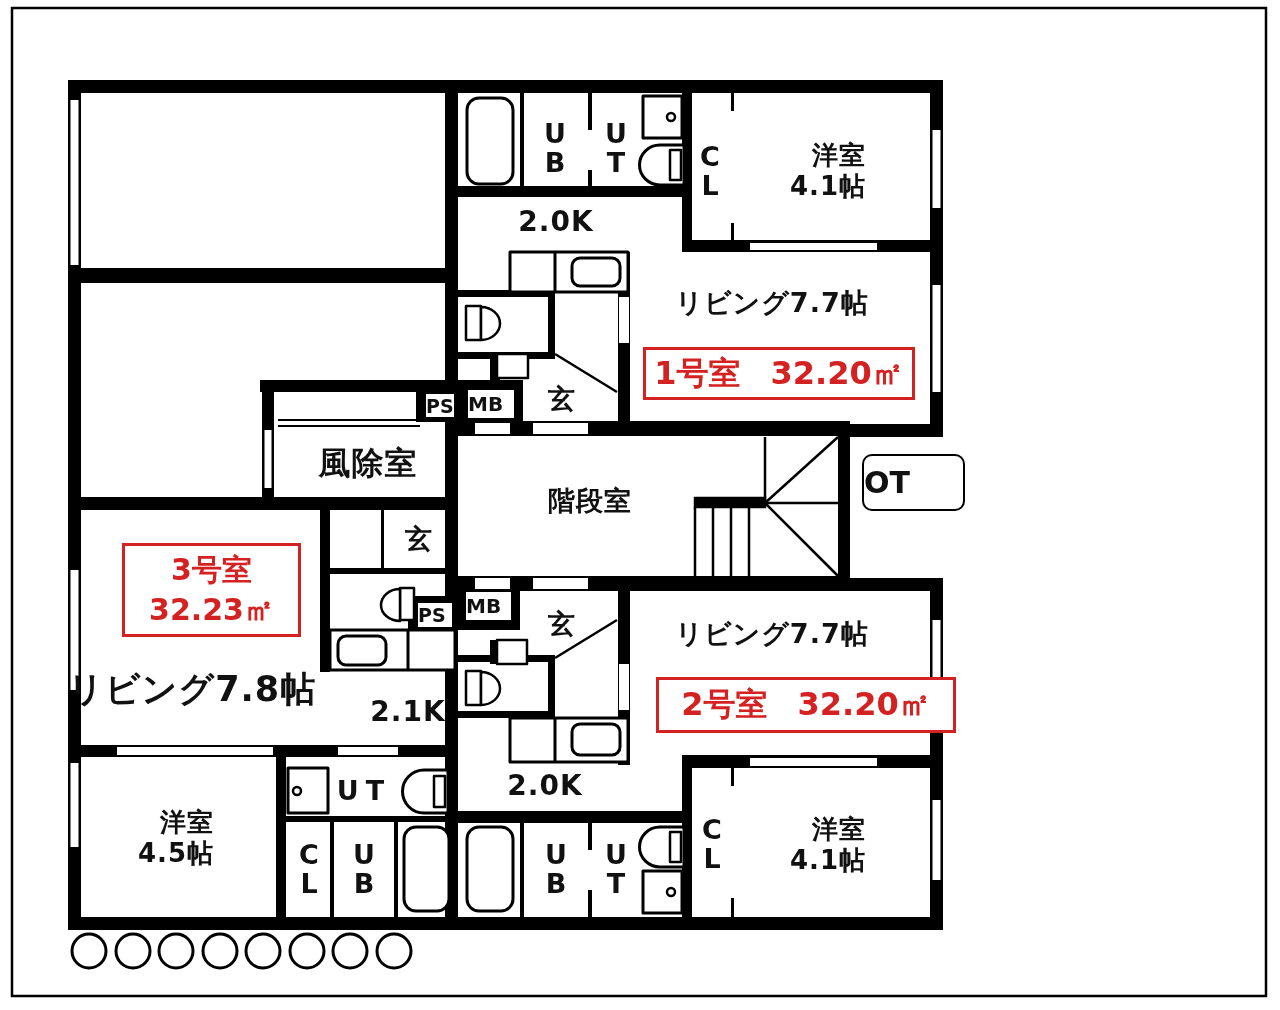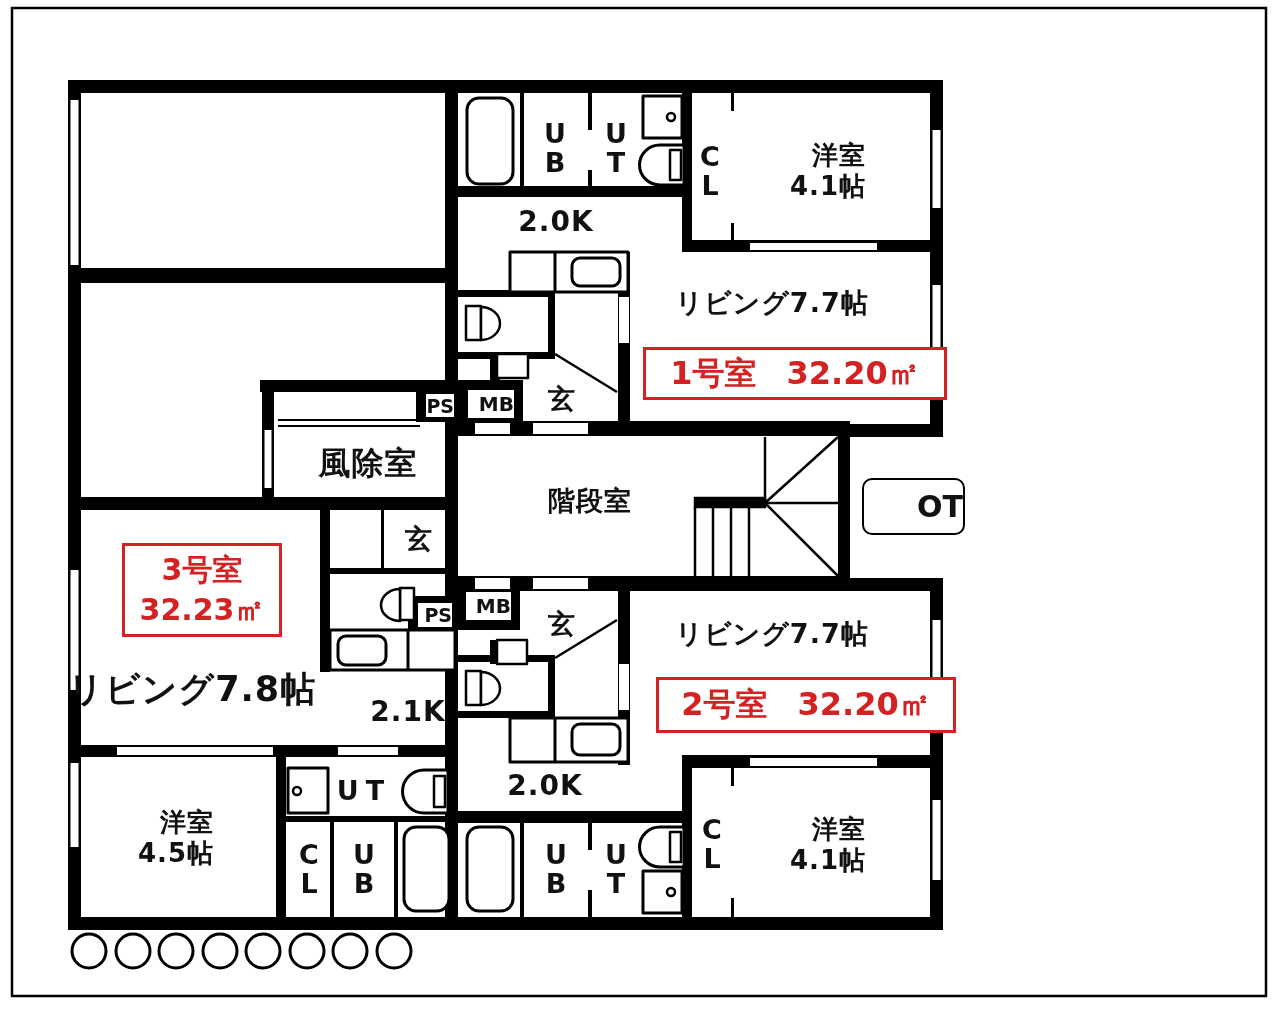--- a/index.html
+++ b/index.html
@@ -12,21 +12,21 @@
   .lbl{
     position:absolute;transform:translate(-50%,-50%);
     white-space:nowrap;text-align:center;line-height:1.2;letter-spacing:1px;
   }
   .stk{ 
     position:absolute;transform:translate(-50%,-50%);
     width:1.05em;word-break:break-all;line-height:1.08;text-align:center;letter-spacing:0;
   }
   .twoline{white-space:pre-line;text-align:right;}
   .boxed{
-    position:absolute;display:flex;align-items:center;justify-content:flex-end;
+    position:absolute;display:flex;align-items:center;justify-content:flex-start;
     background:#fff;border:3px solid #000;box-sizing:border-box;
   }
   .redtag{
     position:absolute;display:flex;align-items:center;justify-content:center;
     background:#fff;border:3px solid #d42121;color:#d42121;box-sizing:border-box;
   }
   .redtag .gap{display:inline-block;width:30px;}
   .ot-box{border-radius:10px;border-width:2.5px;}
 </style>
 </head>
@@ -272,32 +272,32 @@
     </div>
 <div class="boxed" style="left:416px;top:601px;width:38px;height:28px;font-size:19px;border-width:2.5px">
       <span>PS</span>
     </div>
 <div class="boxed" style="left:466px;top:388px;width:50px;height:32px;font-size:20px;border-width:2.5px">
       <span>MB</span>
     </div>
 <div class="boxed" style="left:464px;top:590px;width:49px;height:32px;font-size:20px;border-width:2.5px">
       <span>MB</span>
     </div>
-<div class="boxed ot-box" style="left:862px;top:478px;width:103px;height:57px;font-size:30px">
+<div class="boxed ot-box" style="left:862px;top:454px;width:103px;height:57px;font-size:30px">
       <span>OT</span>
     </div>
 
-<div class="redtag" style="left:643px;top:347px;width:304px;height:53px;font-size:32px">
+<div class="redtag" style="left:643px;top:347px;width:272px;height:53px;font-size:32px">
   <span>1号室</span>
       <span class="gap"></span>
   <span>32.20㎡</span>
 </div>
 <div class="redtag" style="left:656px;top:677px;width:300px;height:56px;font-size:32px">
   <span>2号室</span>
       <span class="gap"></span>
   <span>32.20㎡</span>
 </div>
-<div class="redtag" style="left:122px;top:543px;width:160px;height:94px;font-size:30px;flex-direction:column;line-height:1.35">
+<div class="redtag" style="left:122px;top:543px;width:179px;height:94px;font-size:30px;flex-direction:column;line-height:1.35">
   <span>3号室</span>
   <span>32.23㎡</span>
 </div>
 
 </div>
 
 </body></html>

